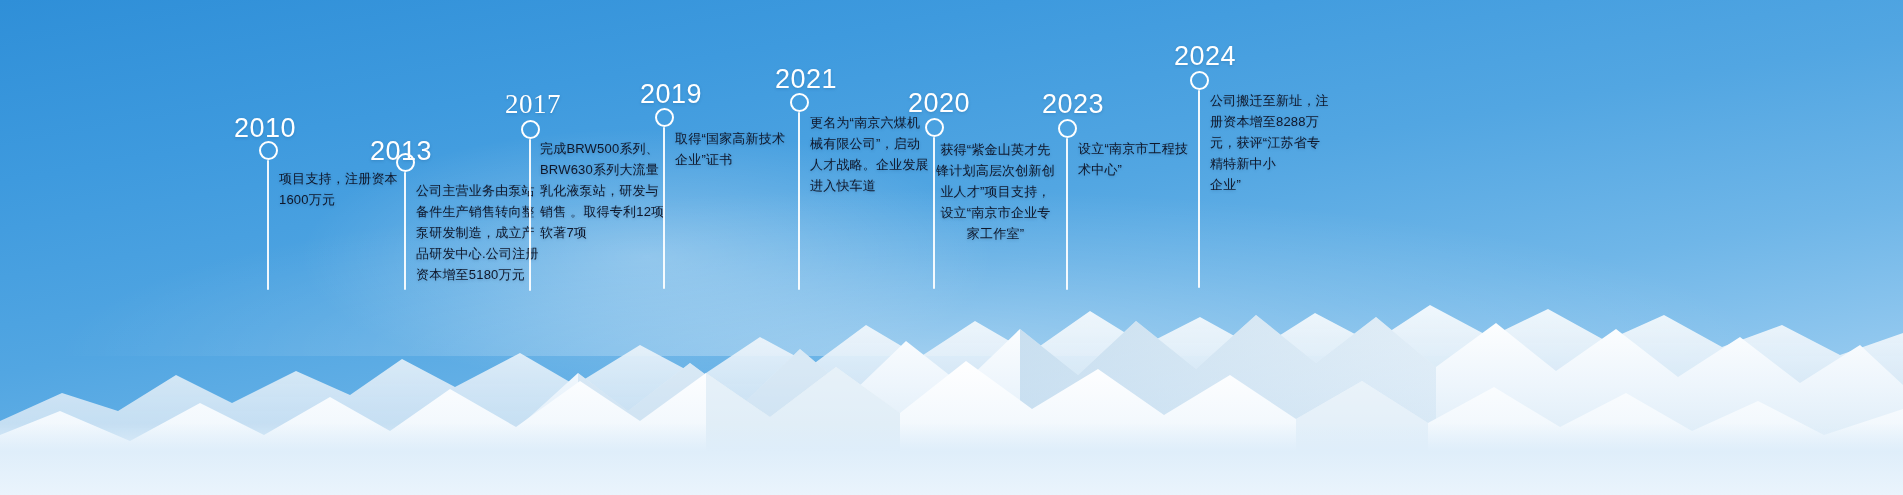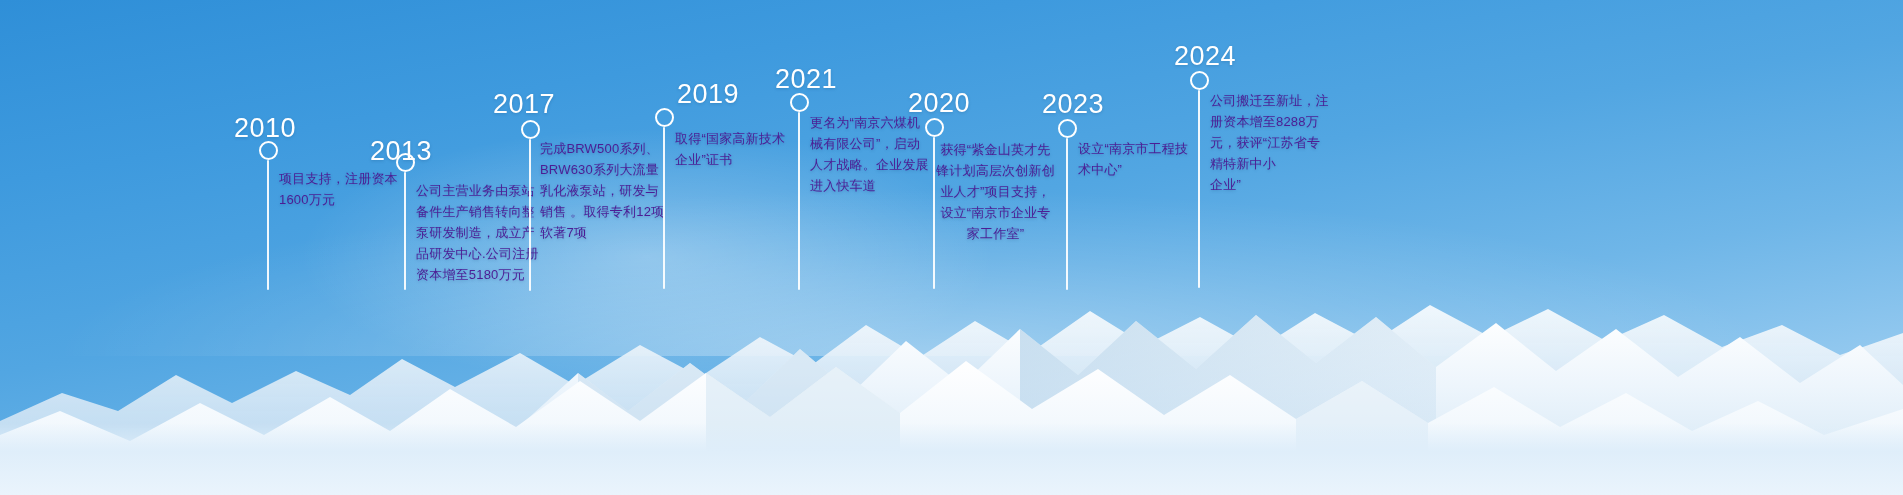--- a/index.html
+++ b/index.html
@@ -72,21 +72,21 @@
   }
   .dot {
     position:absolute;
     width:19px; height:19px;
     border:2px solid #ffffff;
     border-radius:50%;
     background:transparent;
   }
   .desc {
     position:absolute;
-    color:#4c1d95;
+    color:#0f172a;
     font-size:13px;
     line-height:21px;
     white-space:pre-line;
     text-shadow:0 1px 3px rgba(20,70,120,.28);
     letter-spacing:.2px;
   }
 </style>
 </head>
 <body>
 
@@ -168,32 +168,32 @@
     <div class="dot" style="left:396px; top:153px;"></div>
     <div class="stem" style="left:404px; top:172px; height:118px;"></div>
     <div class="desc" style="left:416px; top:180px; width:140px;">公司主营业务由泵站
 备件生产销售转向整
 泵研发制造，成立产
 品研发中心.公司注册
 资本增至5180万元</div>
   </div>
 
   <div class="node">
-    <div class="year" style="left:493px; top:89px;">2017</div>
+    <div class="year" style="left:505px; top:89px;font-family:Liberation Serif, serif;">2017</div>
     <div class="dot" style="left:521px; top:120px;"></div>
     <div class="stem" style="left:529px; top:139px; height:152px;"></div>
     <div class="desc" style="left:540px; top:138px; width:150px;">完成BRW500系列、
 BRW630系列大流量
 乳化液泵站，研发与
 销售 。取得专利12项
 软著7项</div>
   </div>
 
   <div class="node">
-    <div class="year" style="left:640px; top:79px;margin-left:37px;">2019</div>
+    <div class="year" style="left:640px; top:79px;">2019</div>
     <div class="dot" style="left:655px; top:108px;"></div>
     <div class="stem" style="left:663px; top:127px; height:162px;"></div>
     <div class="desc" style="left:675px; top:128px; width:140px;">取得“国家高新技术
 企业”证书</div>
   </div>
 
   <div class="node">
     <div class="year" style="left:775px; top:64px;">2021</div>
     <div class="dot" style="left:790px; top:93px;"></div>
     <div class="stem" style="left:798px; top:112px; height:178px;"></div>

